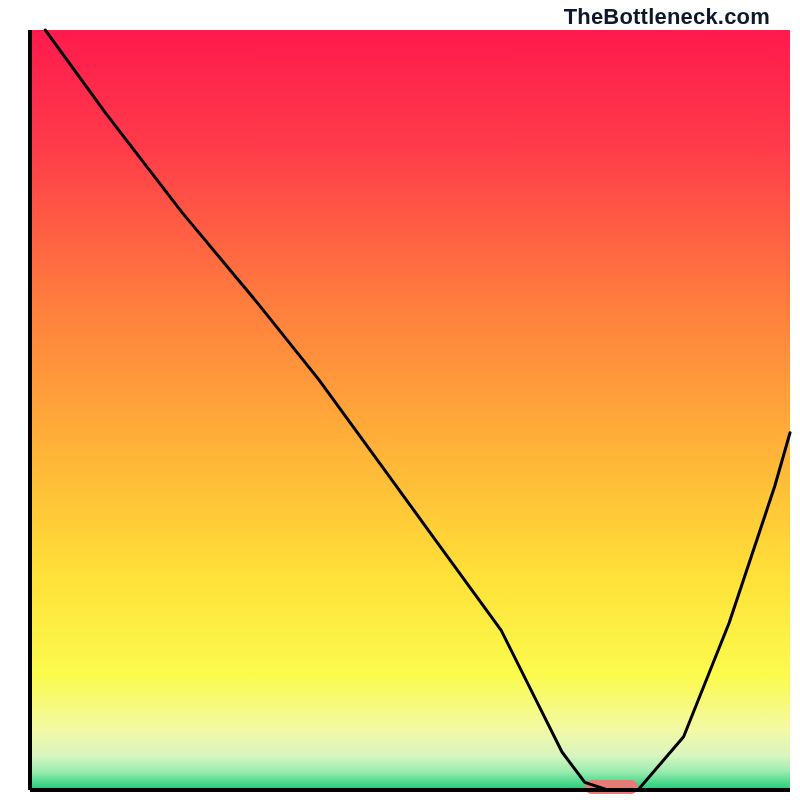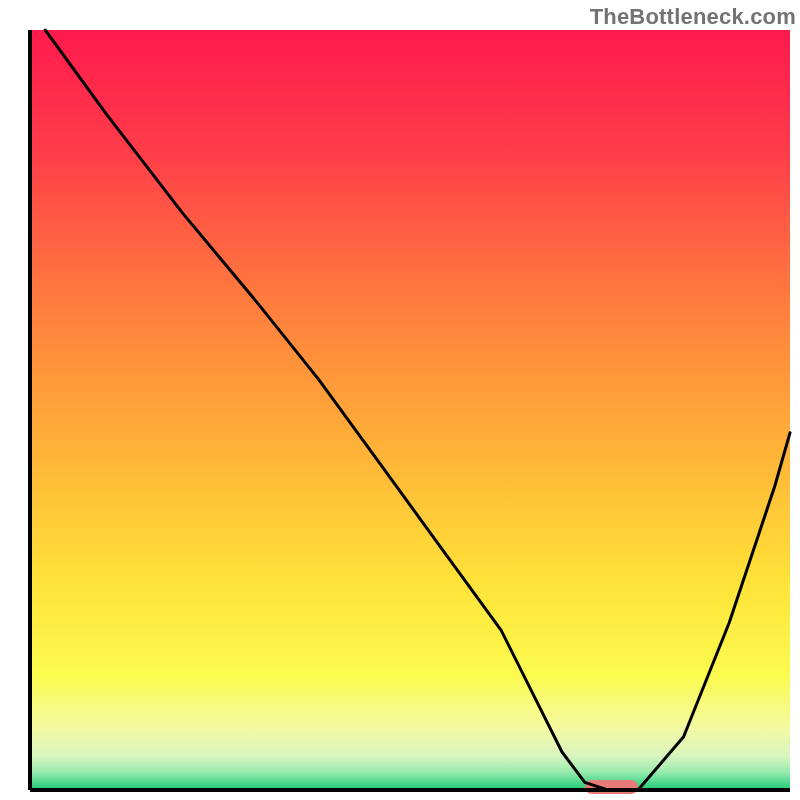--- a/index.html
+++ b/index.html
@@ -12,24 +12,24 @@
     font-family: Arial, Helvetica, sans-serif;
   }
   .frame {
     position: relative;
     width: 800px;
     height: 800px;
   }
   .watermark {
     position: absolute;
     top: 4px;
-    right: 4px;
+    right: 30px;
     font-size: 22px;
     font-weight: 600;
-    color: #737373;
+    color: #0f172a;
     letter-spacing: 0.2px;
   }
   svg {
     position: absolute;
     top: 0;
     left: 0;
   }
 </style>
 </head>
 <body>

